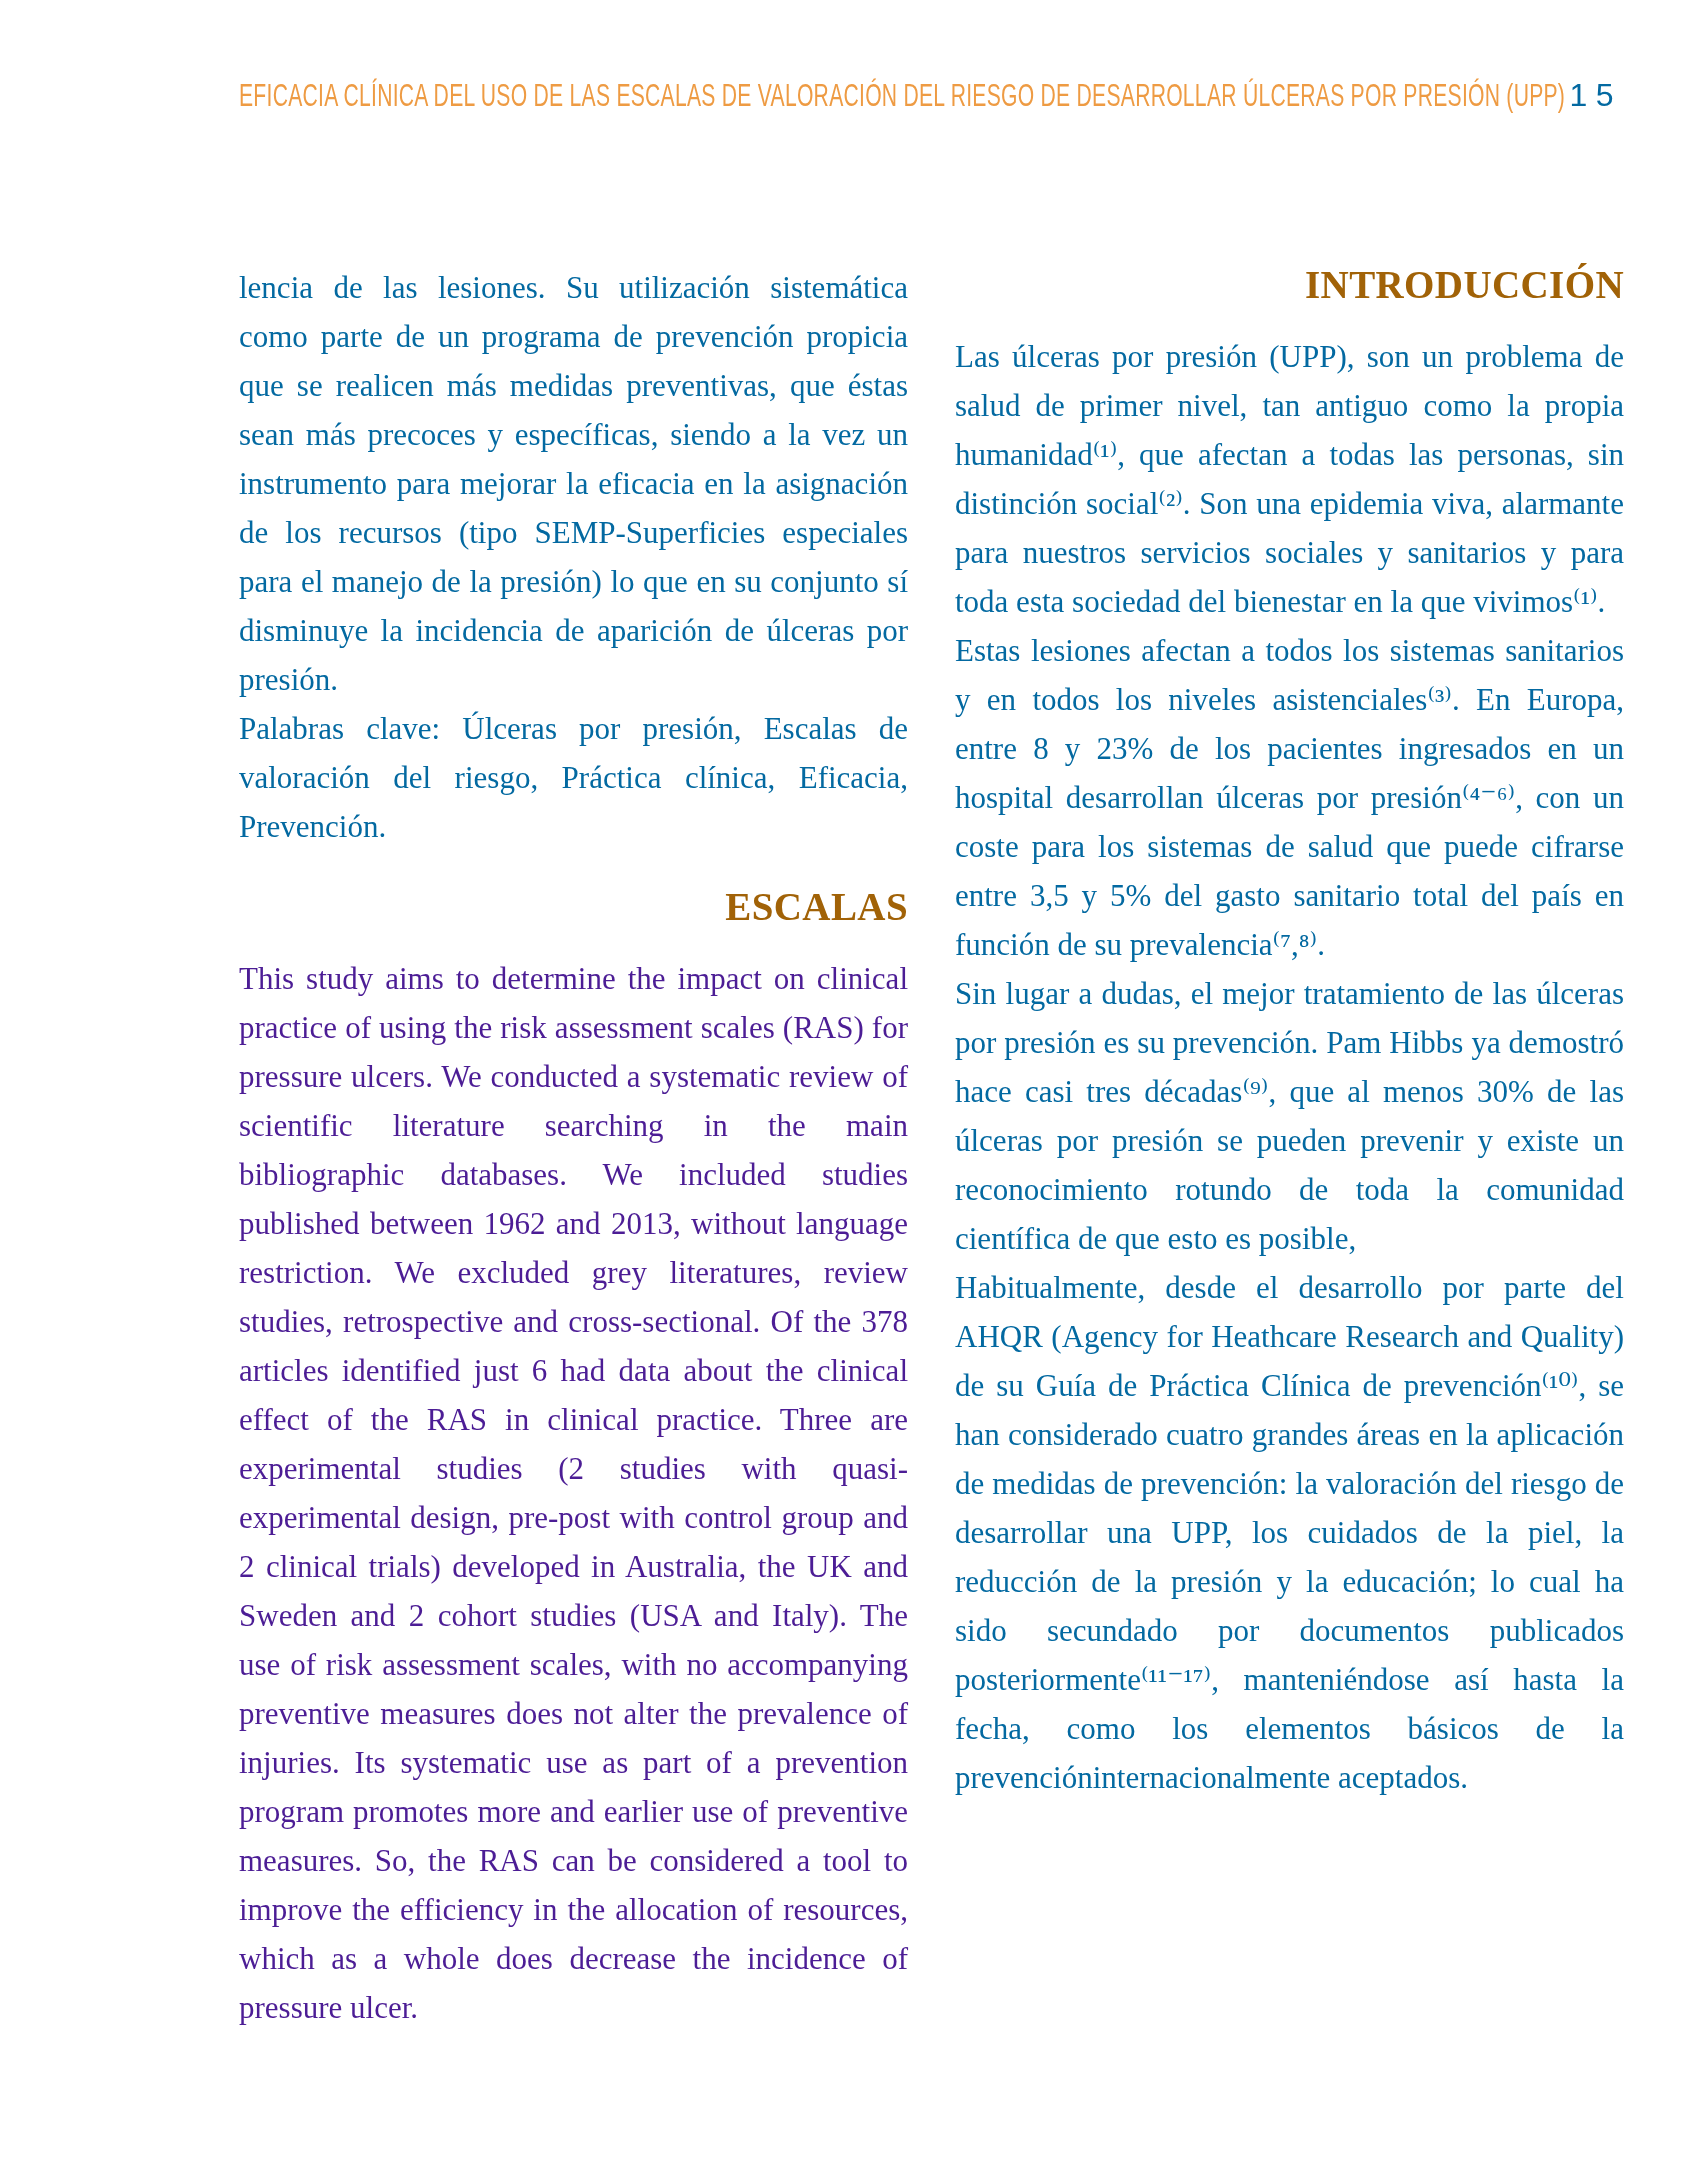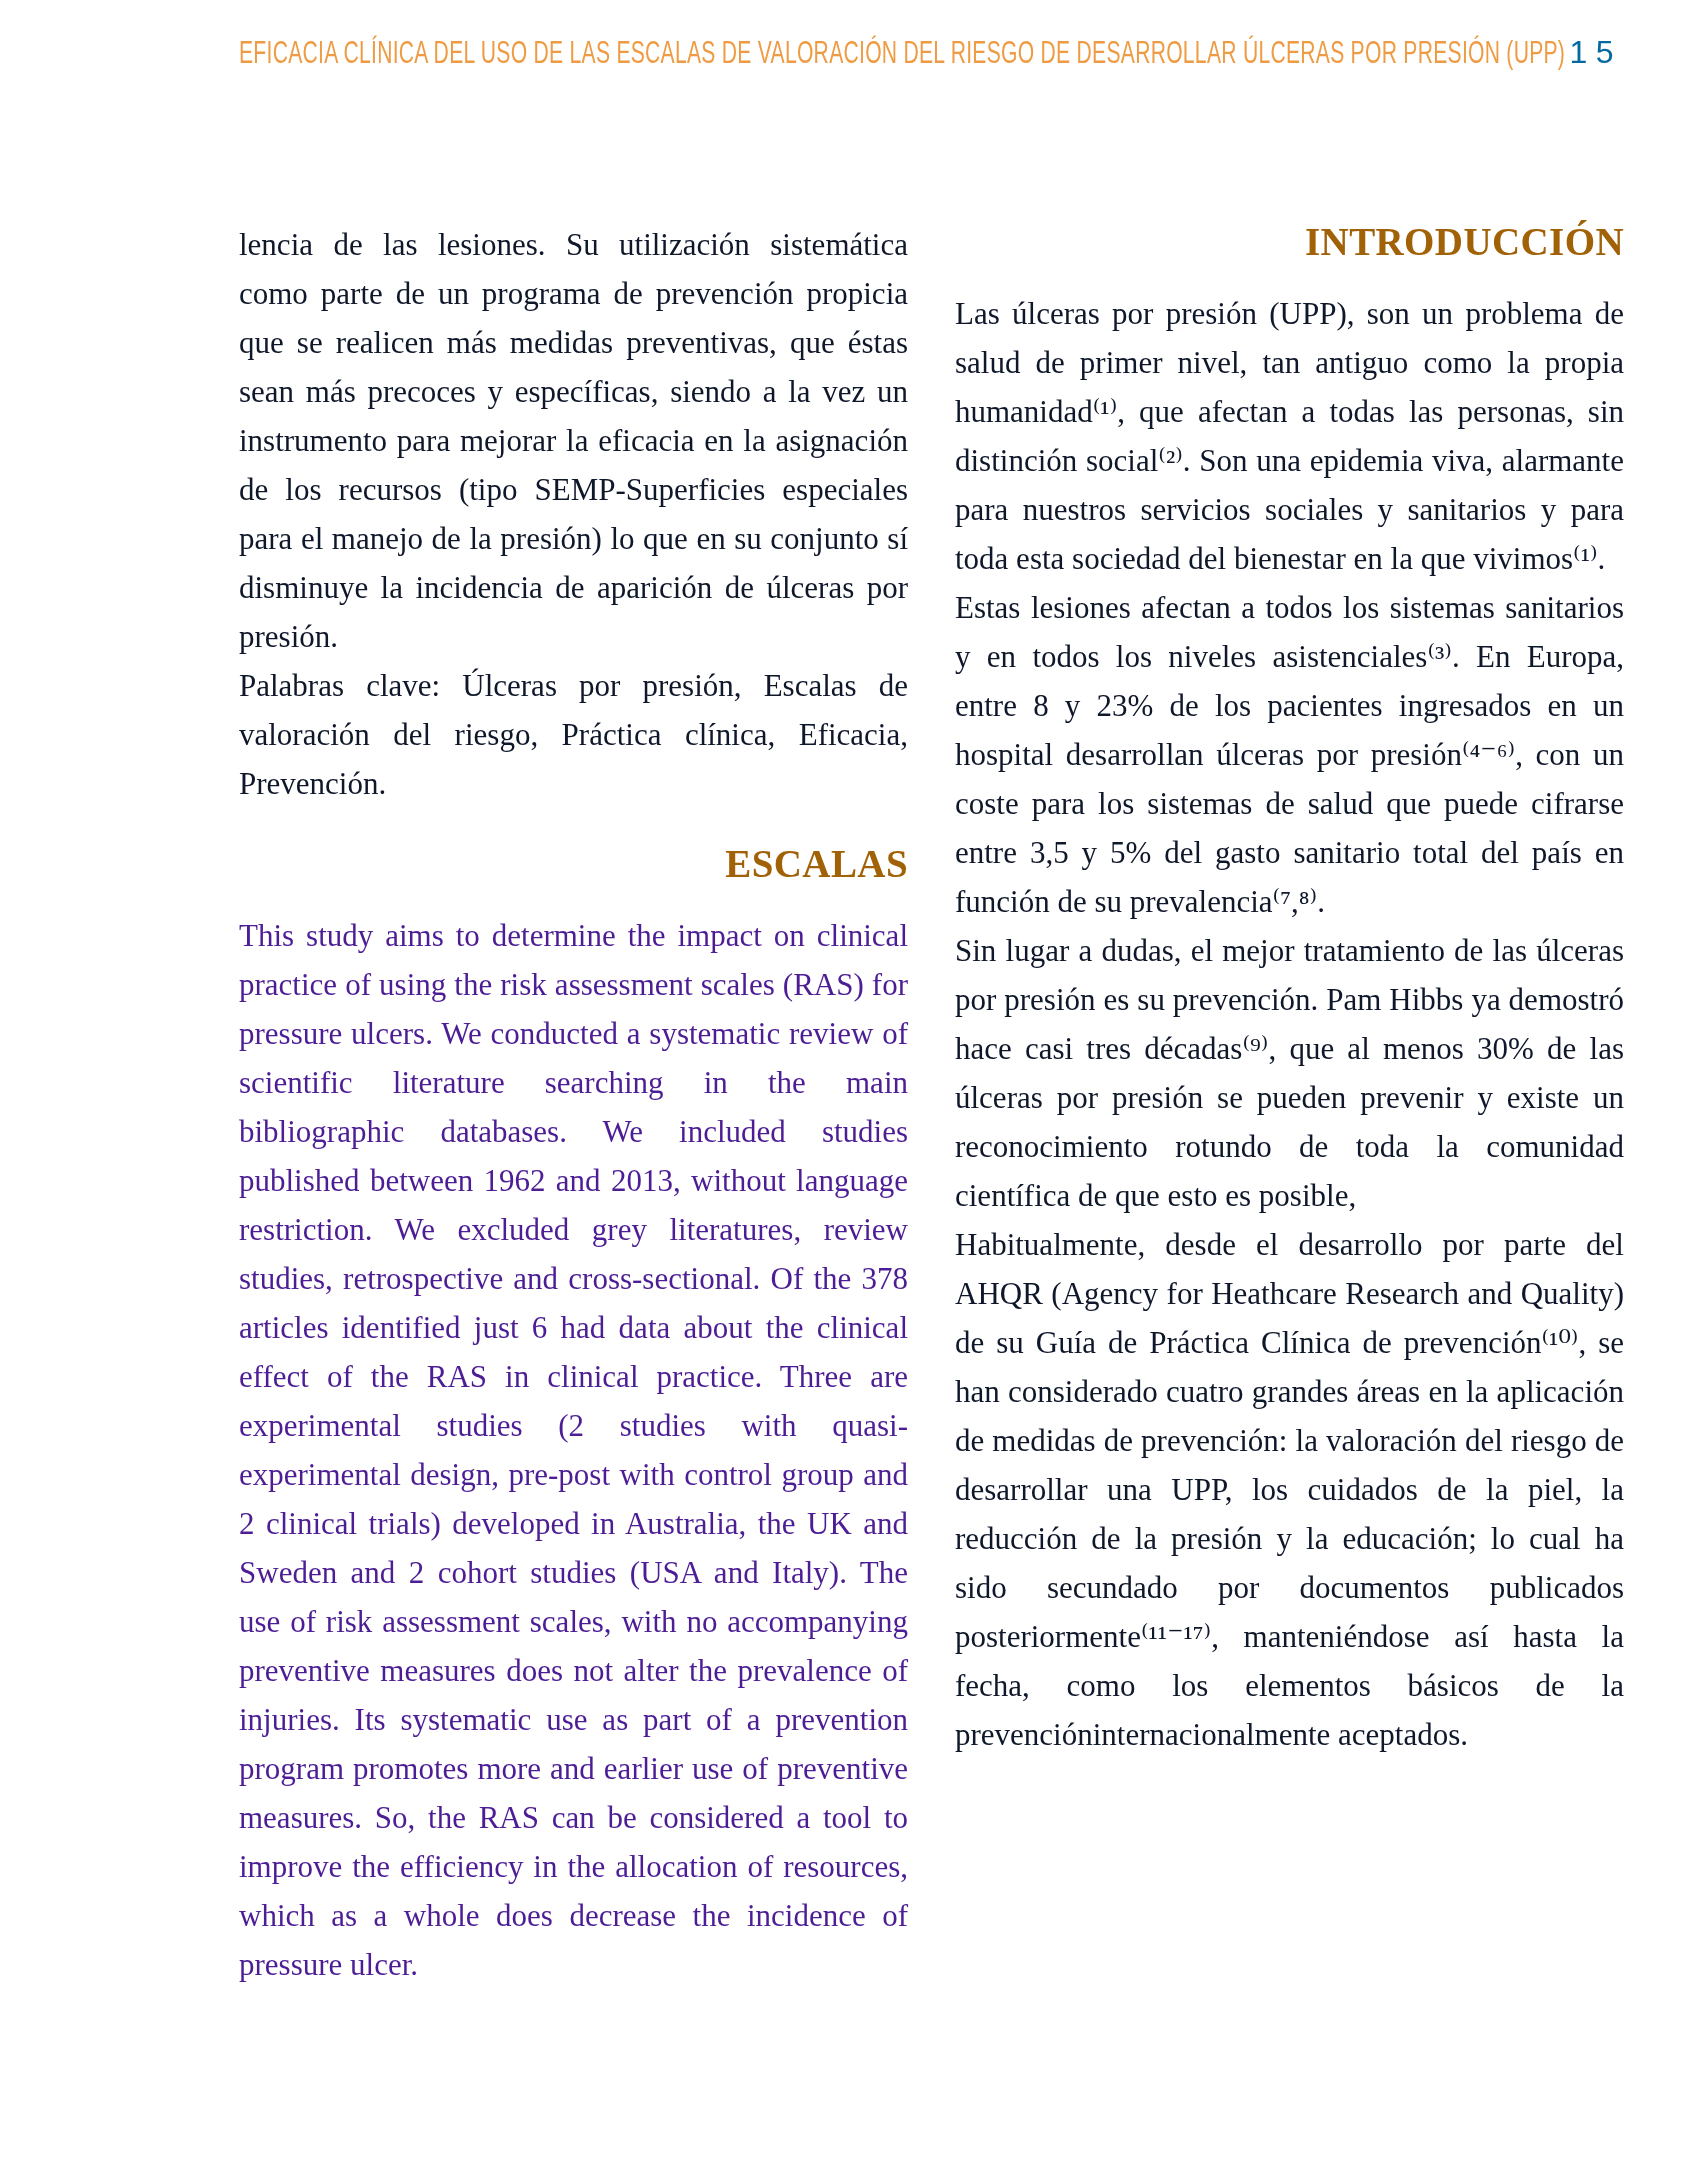--- a/index.html
+++ b/index.html
@@ -6,20 +6,21 @@
     margin: 0;
     padding: 0;
     background: #ffffff;
   }
   .page {
     position: relative;
     width: 1704px;
     height: 2117px;
     background: #ffffff;
     overflow: hidden;
+    margin-top: 43px;
   }
 
   
   .page-header {
     position: absolute;
     top: 32px;
     left: 239px;
     right: 82px;
     height: 39px;
   }
@@ -61,21 +62,21 @@
   }
 
   .body-text {
     font-family: "Liberation Serif", "DejaVu Serif", serif;
     font-size: 31px;
     line-height: 49px;
     text-align: justify;
     overflow-wrap: break-word;
     margin: 0;
   }
-  .gray-text  { color: #0f172a; }
+  .gray-text  { color: #0369a1; }
   .purple-text { color: #4c1d95; }
 
   .section-heading {
     font-family: "Liberation Serif", "DejaVu Serif", serif;
     font-size: 39px;
     line-height: 43px;
     font-weight: 700;
     color: #a16207;
     margin: 0 0 25.6px 0;
     text-align: right;

